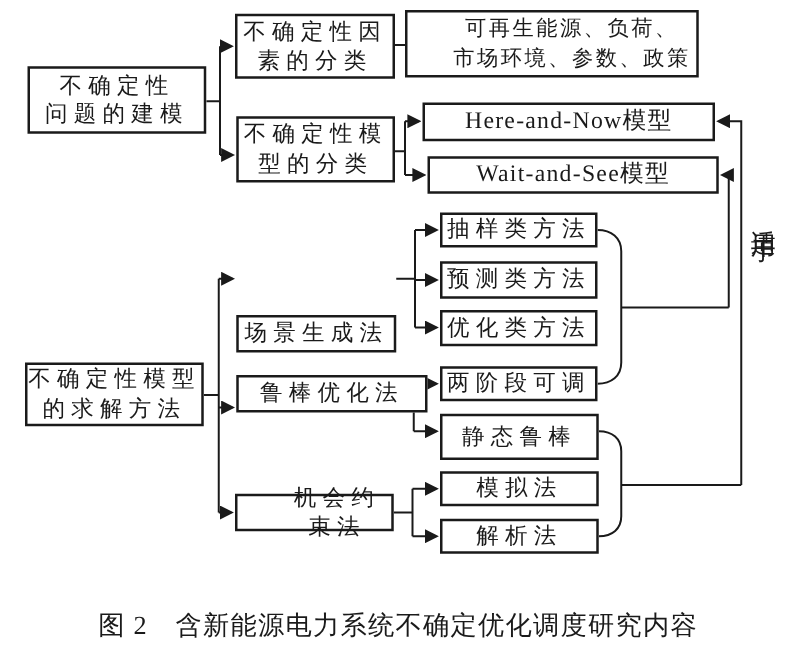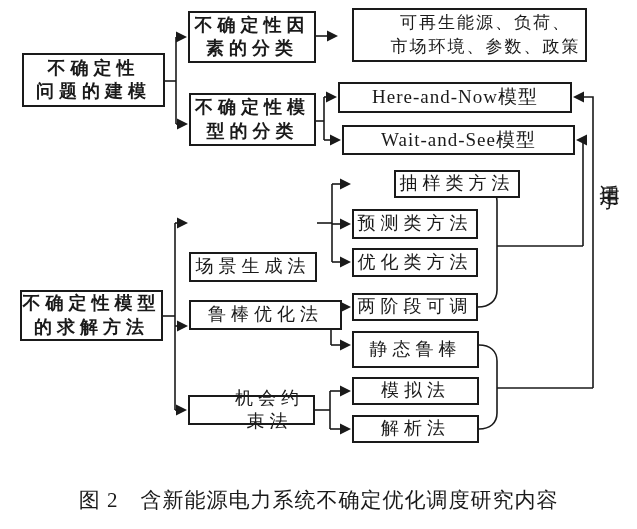--- a/index.html
+++ b/index.html
@@ -23,21 +23,21 @@
     border: 2px solid #1a1a1a;
     background: #ffffff;
     display: flex;
     align-items: center;
     justify-content: center;
     text-align: center;
     white-space: pre-line;
     line-height: 1.3;
     z-index: 2;
   }
-  .big    { font-size: 18px; letter-spacing: 5px; font-weight: bold; }
+  .big    { font-size: 18px; letter-spacing: 5px; }
   .wide   { font-size: 17px; letter-spacing: 2px; line-height: 1.4; }
   .latin  { font-size: 19px; letter-spacing: 1px; }
   .method { font-size: 18px; letter-spacing: 5px; }
   .edge-label {
     position: absolute;
     left: 597px; top: 168px;
     writing-mode: vertical-rl;
     font-size: 20px;
     letter-spacing: 4px;
     z-index: 2;
@@ -109,36 +109,36 @@
       <path d="M593,388 V97 H575" marker-end="url(#arrow)"></path>
     </g>
   </svg>
 
   <div class="node big" style="left:22px; top:53px; width:143px; height:54px;">不确定性
 问题的建模</div>
 
   <div class="node big" style="left:188px; top:11px; width:128px; height:52px;">不确定性因
 素的分类</div>
 
-  <div class="node wide" style="left:352px; top:8px; width:235px; height:54px;padding-left:32px;">可再生能源、负荷、
+  <div class="node wide" style="left:324px; top:8px; width:235px; height:54px;padding-left:32px;">可再生能源、负荷、
 市场环境、参数、政策</div>
 
   <div class="node big" style="left:189px; top:93px; width:127px; height:53px;">不确定性模
 型的分类</div>
 
   <div class="node latin" style="left:338px; top:82px; width:234px; height:31px;">Here-and-Now模型</div>
 
   <div class="node latin" style="left:342px; top:125px; width:233px; height:30px;">Wait-and-See模型</div>
 
   <div class="node big" style="left:20px; top:290px; width:143px; height:51px;">不确定性模型
 的求解方法</div>
 
   <div class="node method" style="left:189px; top:208px; width:128px; height:30px;margin-top:44px;">场景生成法</div>
 
-  <div class="node method" style="left:352px; top:170px; width:126px; height:28px;margin-left:42px;">抽样类方法</div>
+  <div class="node method" style="left:352px; top:170px; width:126px; height:28px;">抽样类方法</div>
 
   <div class="node method" style="left:352px; top:209px; width:126px; height:30px;">预测类方法</div>
 
   <div class="node method" style="left:352px; top:248px; width:126px; height:29px;">优化类方法</div>
 
   <div class="node method" style="left:189px; top:300px; width:153px; height:30px;">鲁棒优化法</div>
 
   <div class="node method" style="left:352px; top:293px; width:126px; height:28px;">两阶段可调</div>
 
   <div class="node method" style="left:352px; top:331px; width:127px; height:37px;">静态鲁棒</div>

